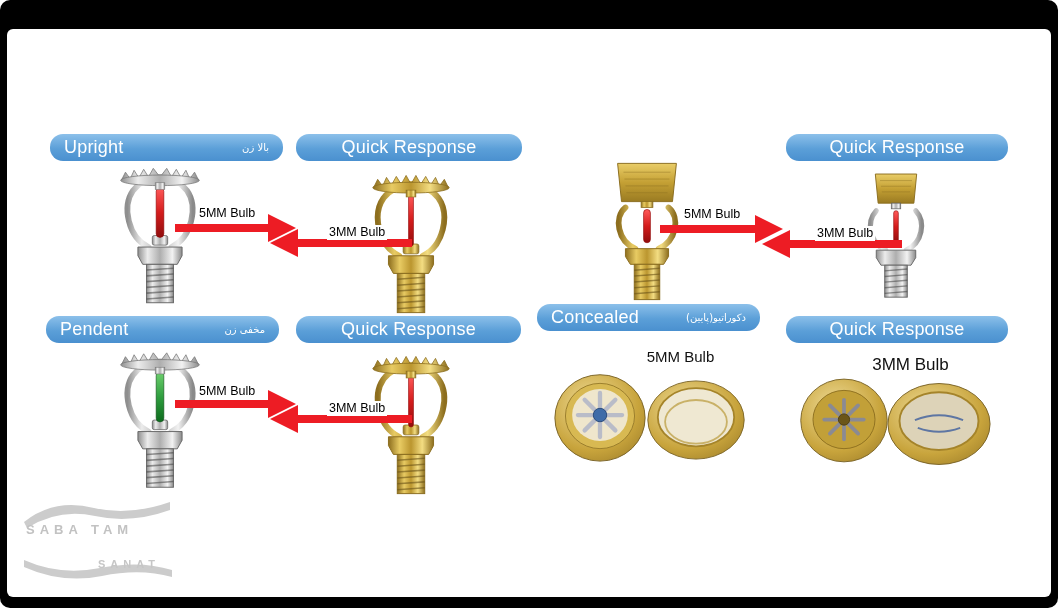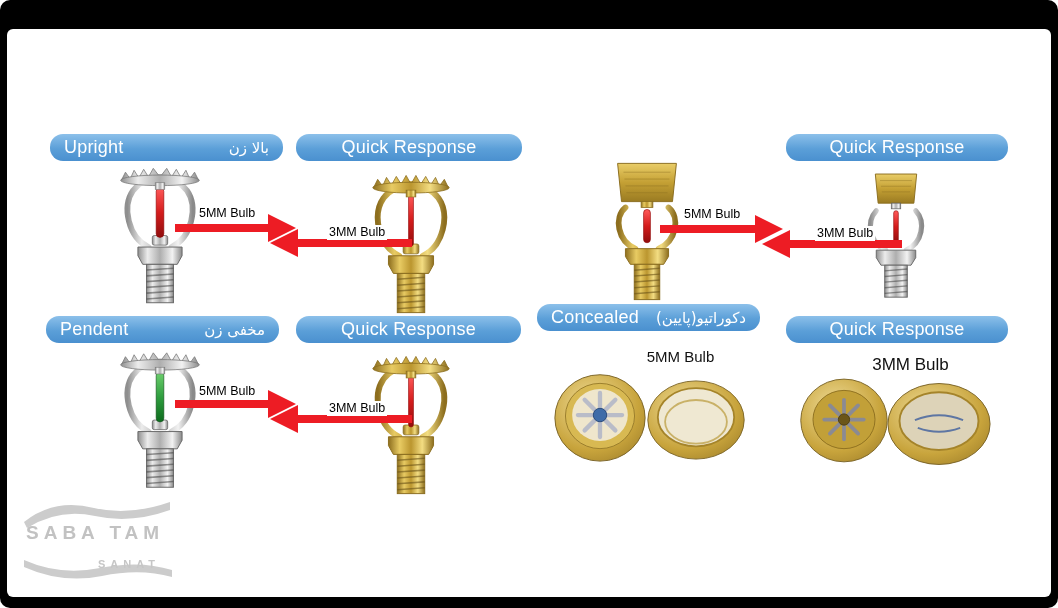--- a/index.html
+++ b/index.html
@@ -7,35 +7,35 @@
   .frame{position:relative;width:1058px;height:608px;background:#000;border-radius:10px;overflow:hidden;}
   .panel{position:absolute;left:7px;top:29px;width:1044px;height:568px;background:#fff;border-radius:6px;}
   .pill{
     position:absolute;height:27px;border-radius:13px;
     background:linear-gradient(180deg,#8cc0ea 0%,#5b9fd8 55%,#4a90cf 100%);
     color:#fff;display:flex;align-items:center;padding:0 14px;box-sizing:border-box;
     font-size:18px;letter-spacing:0.2px;
   }
   .pill.split{justify-content:space-between;}
   .pill.center{justify-content:center;}
-  .pill .fa{font-family:"DejaVu Sans",sans-serif;font-size:15px;direction:rtl;}
+  .pill .fa{font-family:"DejaVu Sans",sans-serif;font-size:10px;direction:rtl;}
   .pill .en{white-space:nowrap;}
   .bulb-label{
     position:absolute;background:#fff;color:#000;font-size:12.5px;
     padding:0 2px;white-space:nowrap;z-index:30;line-height:15px;
   }
   .arrow{position:absolute;z-index:20;}
   .sprinkler{position:absolute;z-index:5;}
   .concealed-photo{position:absolute;z-index:5;}
   .concealed-title{position:absolute;color:#111;text-align:center;z-index:6;white-space:nowrap;}
   .concealed-title.t5{font-size:15px;}
   .concealed-title.t3{font-size:17px;}
   .watermark{position:absolute;z-index:2;width:165px;height:92px;}
   .watermark svg{position:absolute;left:0;top:0;}
-  .wm-title{position:absolute;left:8px;top:26px;font-size:19px;font-weight:bold;
+  .wm-title{position:absolute;left:8px;top:26px;font-size:13px;font-weight:bold;
     letter-spacing:5px;color:#c2c2c2;white-space:nowrap;}
   .wm-sub{position:absolute;left:80px;top:50px;font-size:11px;font-weight:bold;
     letter-spacing:5px;color:#c6c6c6;white-space:nowrap;margin-top:12px;}
 </style>
 </head>
 <body>
 
 <div class="frame">
   <div class="panel"></div>
 

